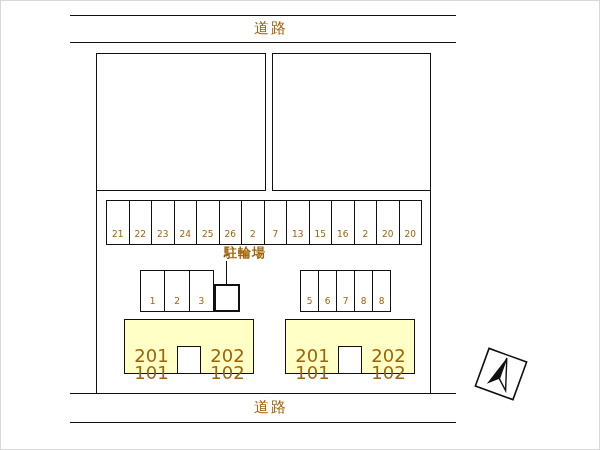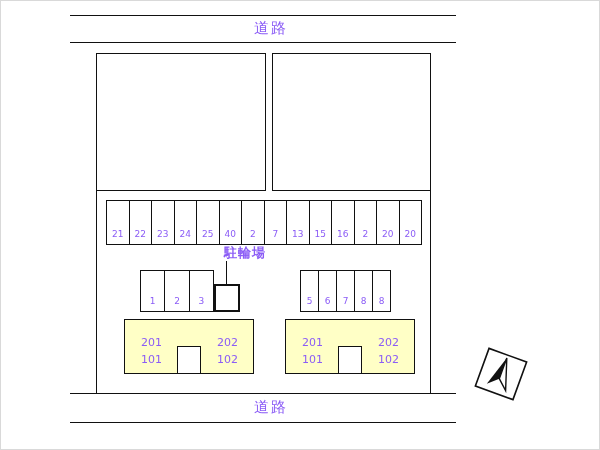--- a/index.html
+++ b/index.html
@@ -1,34 +1,34 @@
 <!DOCTYPE html>
 <html><head>
 <meta charset="utf-8">
 <style>
   html,body{margin:0;padding:0;background:#fff;}
   #canvas{
     position:relative;width:600px;height:450px;background:#fff;
-    font-family:"DejaVu Sans","Liberation Sans",sans-serif;color:#8b5cf6;
+    font-family:"DejaVu Sans","Liberation Sans",sans-serif;color:#a16207;
     overflow:hidden;border:1px solid #d9d9d9;box-sizing:border-box;
   }
   #canvas *{box-sizing:border-box;}
   .abs{position:absolute;}
   .hline{border-top:1.6px solid #111;height:0;}
   .vline{border-left:1.6px solid #111;width:0;}
   .road-label{width:60px;text-align:center;font-size:15px;letter-spacing:2px;}
   .area{border:1.6px solid #111;background:#fff;}
   .plot-sides{border-left:1.6px solid #111;border-right:1.6px solid #111;}
   .strip{border:1.2px solid #111;display:flex;background:#fff;}
   .cell{flex:1;border-right:1.2px solid #111;display:flex;align-items:flex-end;justify-content:center;padding-bottom:5px;font-size:9px;}
   .cell:last-child{border-right:none;}
   .bike-label{width:80px;text-align:right;font-size:13px;font-weight:bold;letter-spacing:1px;}
   .bike-box{border:2.2px solid #111;background:#fff;}
   .building{background:#ffffc6;border:1.6px solid #111;position:absolute;}
-  .units{position:absolute;top:4px;height:100%;display:flex;flex-direction:column;align-items:center;justify-content:center;font-size:11px;line-height:17px;}
+  .units{position:absolute;top:17px;height:100%;display:flex;flex-direction:column;align-items:center;justify-content:center;font-size:18px;line-height:17px;}
   .units-left{left:0;width:53px;}
   .units-right{left:76px;width:53px;}
   .notch{position:absolute;bottom:0;left:52px;width:24px;height:27px;background:#fff;border:1.6px solid #111;border-bottom:none;}
 </style>
 </head>
 <body>
 
 <div id="canvas">
 
   <div class="abs hline" style="left:69px;top:14px;width:386px;"></div>
@@ -50,21 +50,21 @@
     <div class="cell">
         <span>23</span>
       </div>
     <div class="cell">
         <span>24</span>
       </div>
     <div class="cell">
         <span>25</span>
       </div>
     <div class="cell">
-        <span>40</span>
+        <span>26</span>
       </div>
     <div class="cell">
         <span>2</span>
       </div>
     <div class="cell">
         <span>7</span>
       </div>
     <div class="cell">
         <span>13</span>
       </div>

